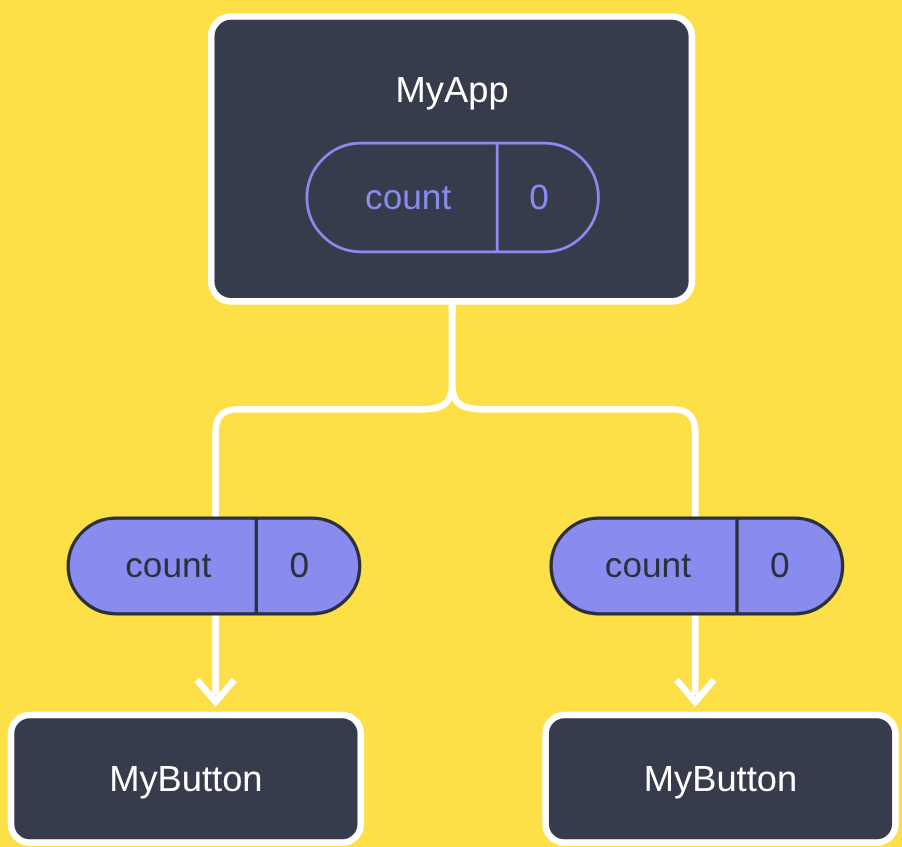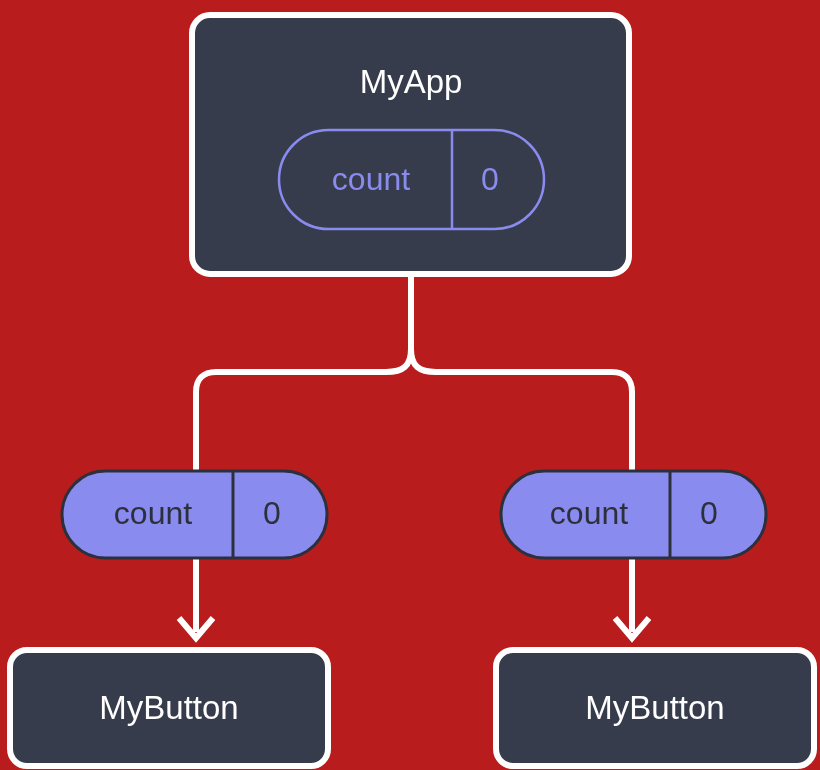--- a/index.html
+++ b/index.html
@@ -11,21 +11,21 @@
   body {
     width: 820px;
     height: 770px;
     overflow: hidden;
     font-family: "Liberation Sans", "DejaVu Sans", sans-serif;
   }
   #stage {
     position: relative;
     width: 820px;
     height: 770px;
-    background: #b91c1c;
+    background: #fde047;
   }
   #diagram-svg {
     position: absolute;
     left: 0;
     top: 0;
     width: 820px;
     height: 770px;
     display: block;
   }
   .node-label {

